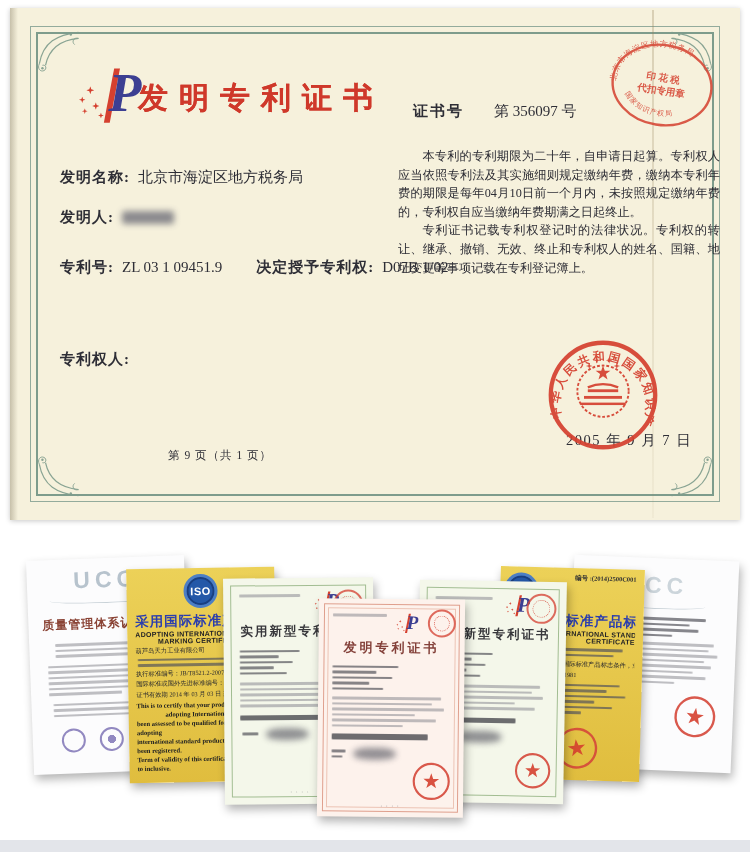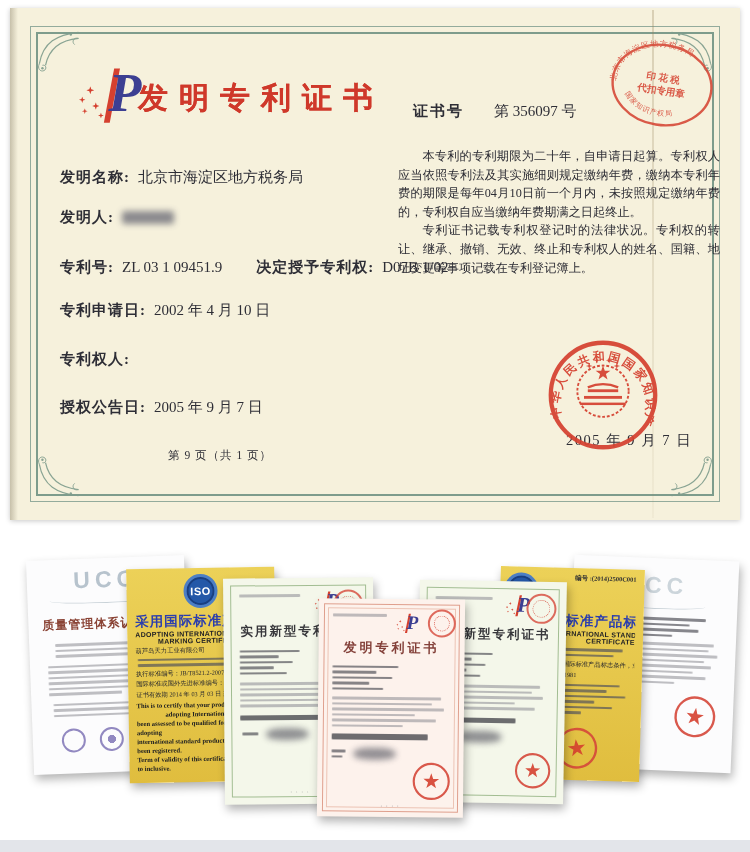--- a/index.html
+++ b/index.html
@@ -204,30 +204,22 @@
     <div class="fld" style="top:200px">
       <b>发明人:</b>
       <span class="redact"></span>
     </div>
     <div class="fld" style="top:250px">
       <b>专利号:</b>
       <span>ZL 03 1 09451.9</span>
       <b style="margin-left:34px">决定授予专利权:</b>
       <span>D07B 1/02</span>
     </div>
-    <div class="fld" style="top:293px">
-      <b>专利申请日:</b>
-      <span>2002 年 4 月 10 日</span>
-    </div>
     <div class="fld" style="top:342px">
       <b>专利权人:</b>
-    </div>
-    <div class="fld" style="top:390px">
-      <b>授权公告日:</b>
-      <span>2005 年 9 月 7 日</span>
     </div>
     <div class="pageno">第 9 页（共 1 页）</div>
 
     <div class="rcol">
       <p>本专利的专利期限为二十年，自申请日起算。专利权人应当依照专利法及其实施细则规定缴纳年费，缴纳本专利年费的期限是每年04月10日前一个月内，未按照规定缴纳年费的，专利权自应当缴纳年费期满之日起终止。</p>
       <p>专利证书记载专利权登记时的法律状况。专利权的转让、继承、撤销、无效、终止和专利权人的姓名、国籍、地址变更等事项记载在专利登记簿上。</p>
     </div>
 
     <div class="seal-date">2005 年 9 月 7 日</div>
     <svg class="seal-main" viewBox="0 0 120 120">

